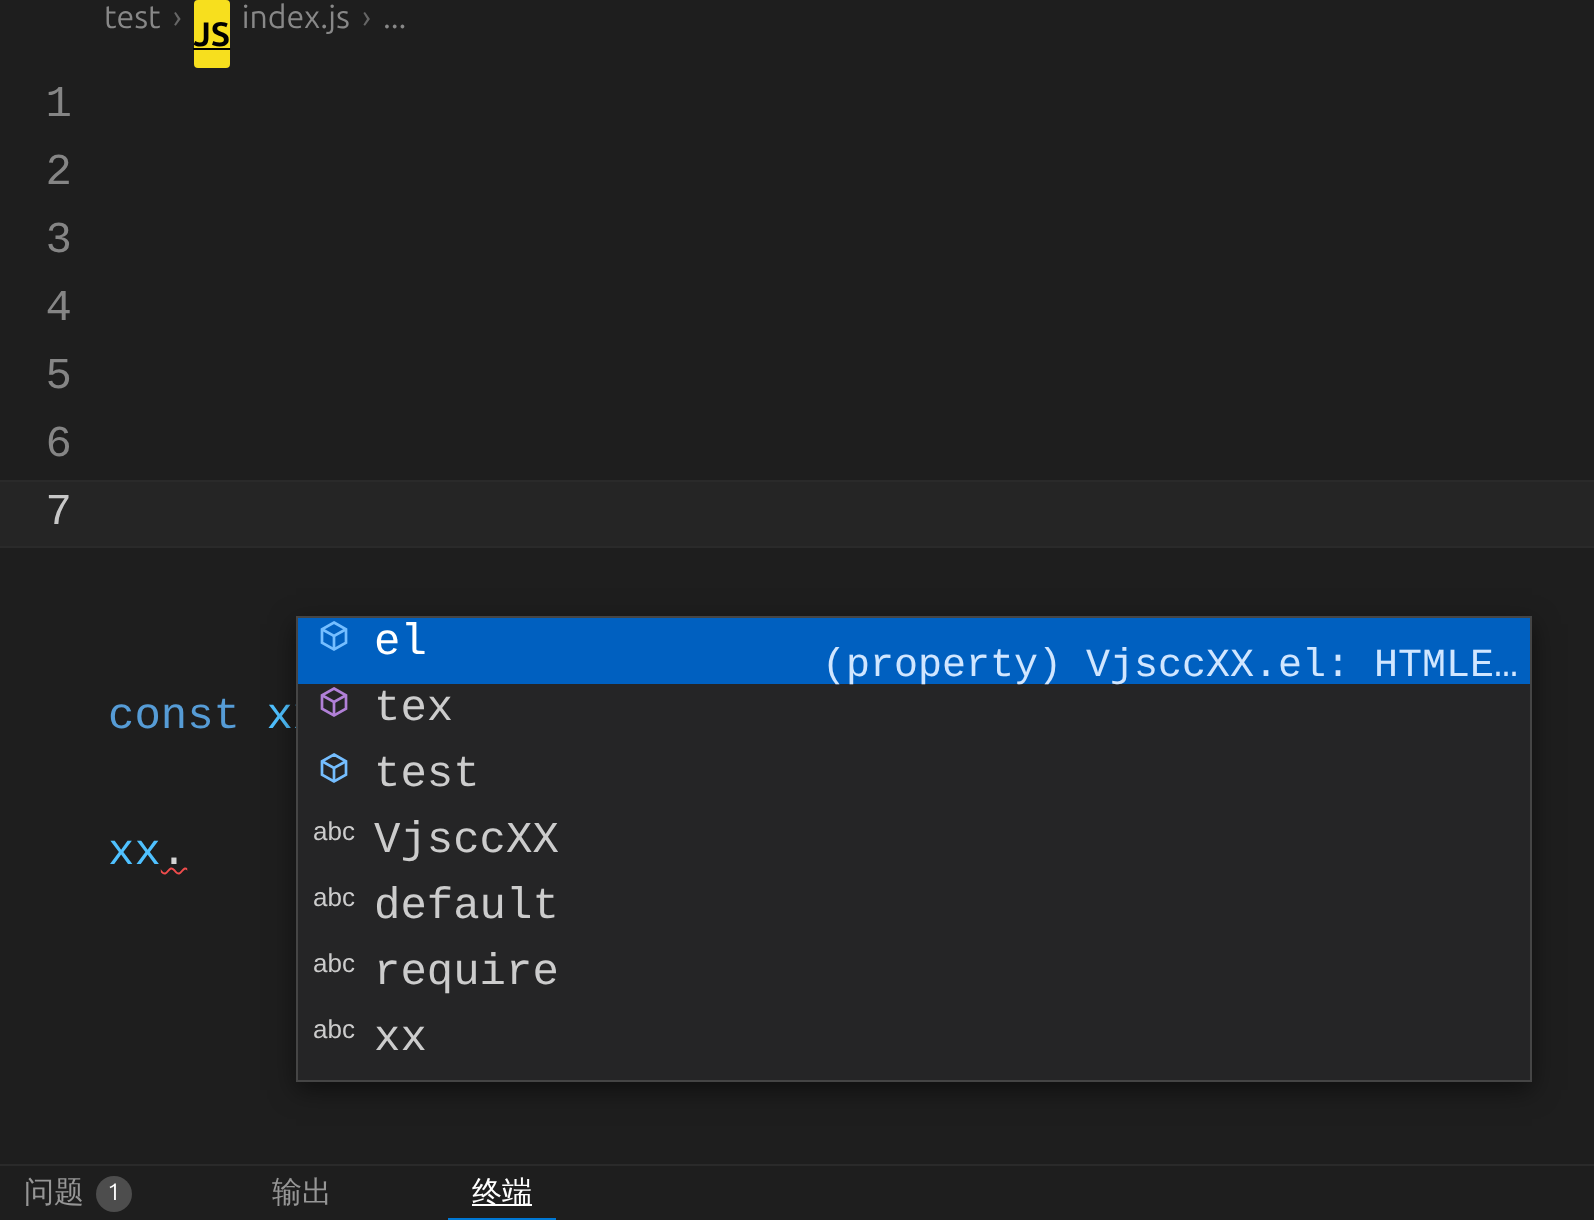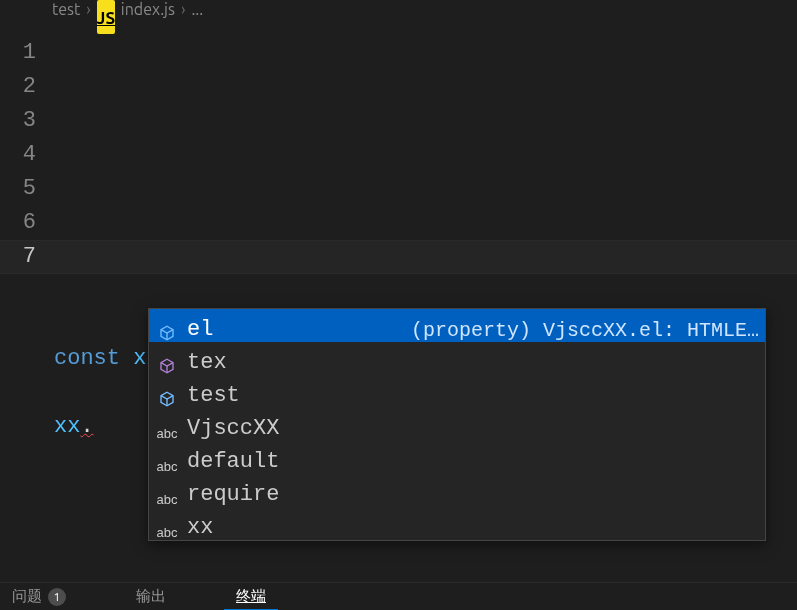--- a/index.html
+++ b/index.html
@@ -78,21 +78,21 @@
     position: absolute;
     left: 148px; top: 280px;
     width: 618px;
     background: #252526;
     border: 1px solid #454545;
     box-shadow: 0 4px 12px rgba(0,0,0,0.5);
     font-size: 22px;
   }
   .suggest-row {
     display: flex;
-    align-items: flex-end;
+    align-items: flex-start;
     height: 33px;
     padding: 0 6px;
     color: #cccccc;
   }
   .suggest-row.selected {
     background: #0060c0;
     color: #fff;
   }
   .sicon {
     width: 24px; text-align: center;
@@ -105,20 +105,21 @@
   .sicon.kind-text { color: #cccccc; font-size: 13px; font-family: sans-serif; }
   .slabel { flex: 0 0 auto; }
   .sdetail {
     margin-left: auto;
     font-size: 20px;
     color: #d0e6ff;
     white-space: nowrap;
     overflow: hidden;
     text-overflow: ellipsis;
     padding-left: 20px;
+    margin-top: 13px;
   }
   
   .panel {
     position: absolute;
     left: 0; right: 0; bottom: 0;
     height: 28px;
     background: #1e1e1e;
     border-top: 1px solid #2a2a2a;
     display: flex;
     align-items: center;

